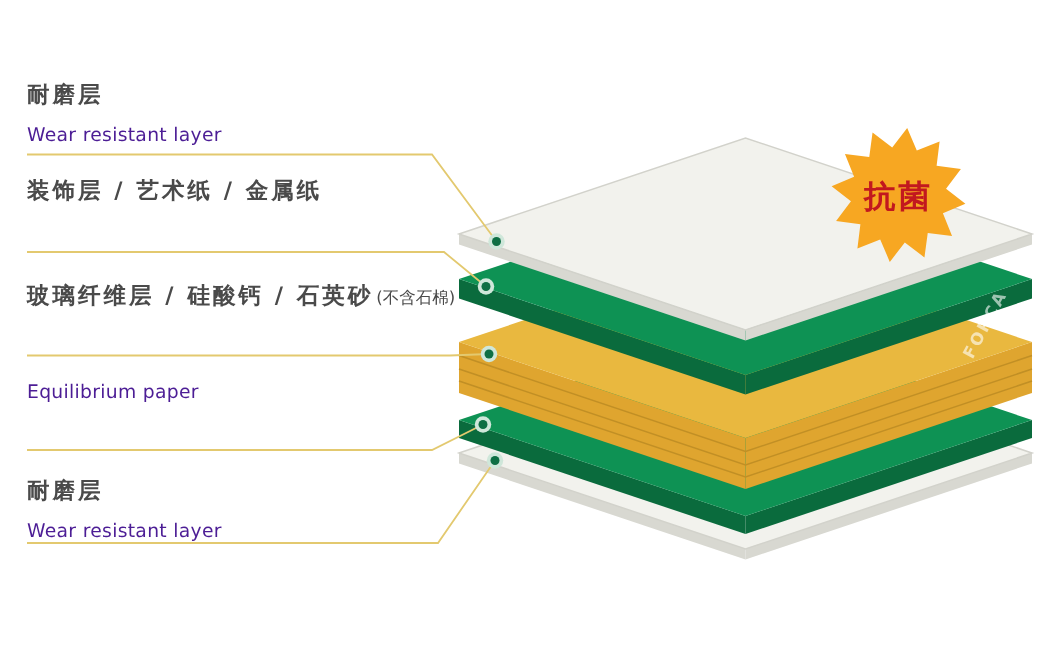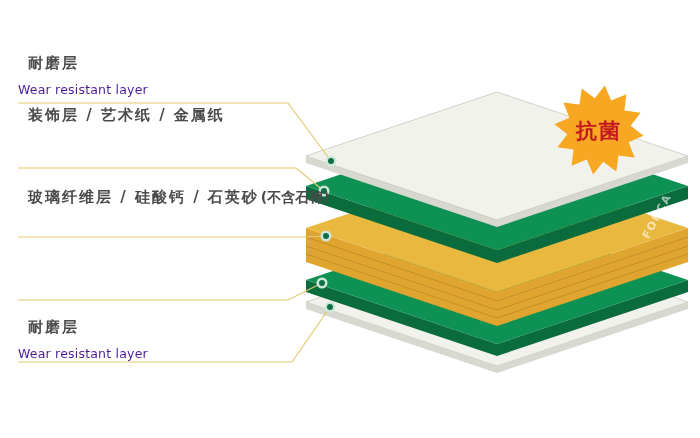--- a/index.html
+++ b/index.html
@@ -2,23 +2,23 @@
 <html><head>
 <meta charset="utf-8">
 <style>
   * { margin:0; padding:0; box-sizing:border-box; }
   html,body { background:#ffffff; }
   body { font-family:"DejaVu Sans","Liberation Sans",sans-serif; }
   .page { position:relative; width:700px; height:438px; background:#ffffff; overflow:hidden; }
   svg.diagram { position:absolute; left:0; top:0; }
   .labels { position:absolute; left:0; top:0; width:700px; height:438px; pointer-events:none; }
   .label { position:absolute; left:18px; width:302px; }
-  .label .zh { font-size:15px; font-weight:bold; color:#4a4a4a; letter-spacing:2px; margin-bottom:9px; white-space:nowrap;margin-left:10px; }
+  .label .zh { font-size:15px; font-weight:bold; color:#4a4a4a; letter-spacing:2px; margin-bottom:9px; white-space:nowrap; }
   .label .en { font-size:12.5px; color:#4c1d95; letter-spacing:.2px; white-space:nowrap; }
-  .label .note { font-size:14px; font-weight:bold; letter-spacing:0; margin-left:2px; color:#4a4a4a; }
+  .label .note { font-size:11px; font-weight:normal; letter-spacing:0; margin-left:2px; color:#4a4a4a; }
 </style>
 </head>
 <body>
 
 <div class="page">
 
   <svg class="diagram" width="700" height="438" viewBox="0 0 700 438">
 
     <g>
       <polygon points="306,302 497,366 497,373 306,309" fill="#D8D8D1"></polygon>
@@ -81,27 +81,28 @@
       <polygon id="badge-star" fill="#F7A722" points="604.8,85.4 611.2,100.4 626.4,94.3 624.4,110.5 640.6,112.7 630.7,125.8 643.6,135.8 628.6,142.2 634.7,157.4 618.5,155.4 616.3,171.6 603.2,161.7 593.2,174.6 586.8,159.6 571.6,165.7 573.6,149.5 557.4,147.3 567.3,134.2 554.4,124.2 569.4,117.8 563.3,102.6 579.5,104.6 581.7,88.4 594.8,98.3"></polygon>
       <text x="599" y="138" text-anchor="middle" font-size="21" font-weight="bold" letter-spacing="2" fill="#C2181F">抗菌</text>
     </g>
   </svg>
 
   <div class="labels">
     <div class="label" style="top:54px">
       <div class="zh">耐磨层</div>
       <div class="en">Wear resistant layer</div>
     </div>
-    <div class="label" style="top:106px">
+    <div class="label" style="top:118px">
       <div class="zh">装饰层 / 艺术纸 / 金属纸</div>
     </div>
     <div class="label" style="top:188px">
       <div class="zh"><span>玻璃纤维层 / 硅酸钙 / 石英砂</span><span class="note">(不含石棉)</span></div>
     </div>
     <div class="label" style="top:253px">
+      <div class="en">Equilibrium paper</div>
     </div>
     <div class="label" style="top:318px">
       <div class="zh">耐磨层</div>
       <div class="en">Wear resistant layer</div>
     </div>
   </div>
 
 </div>
 
 </body></html>

